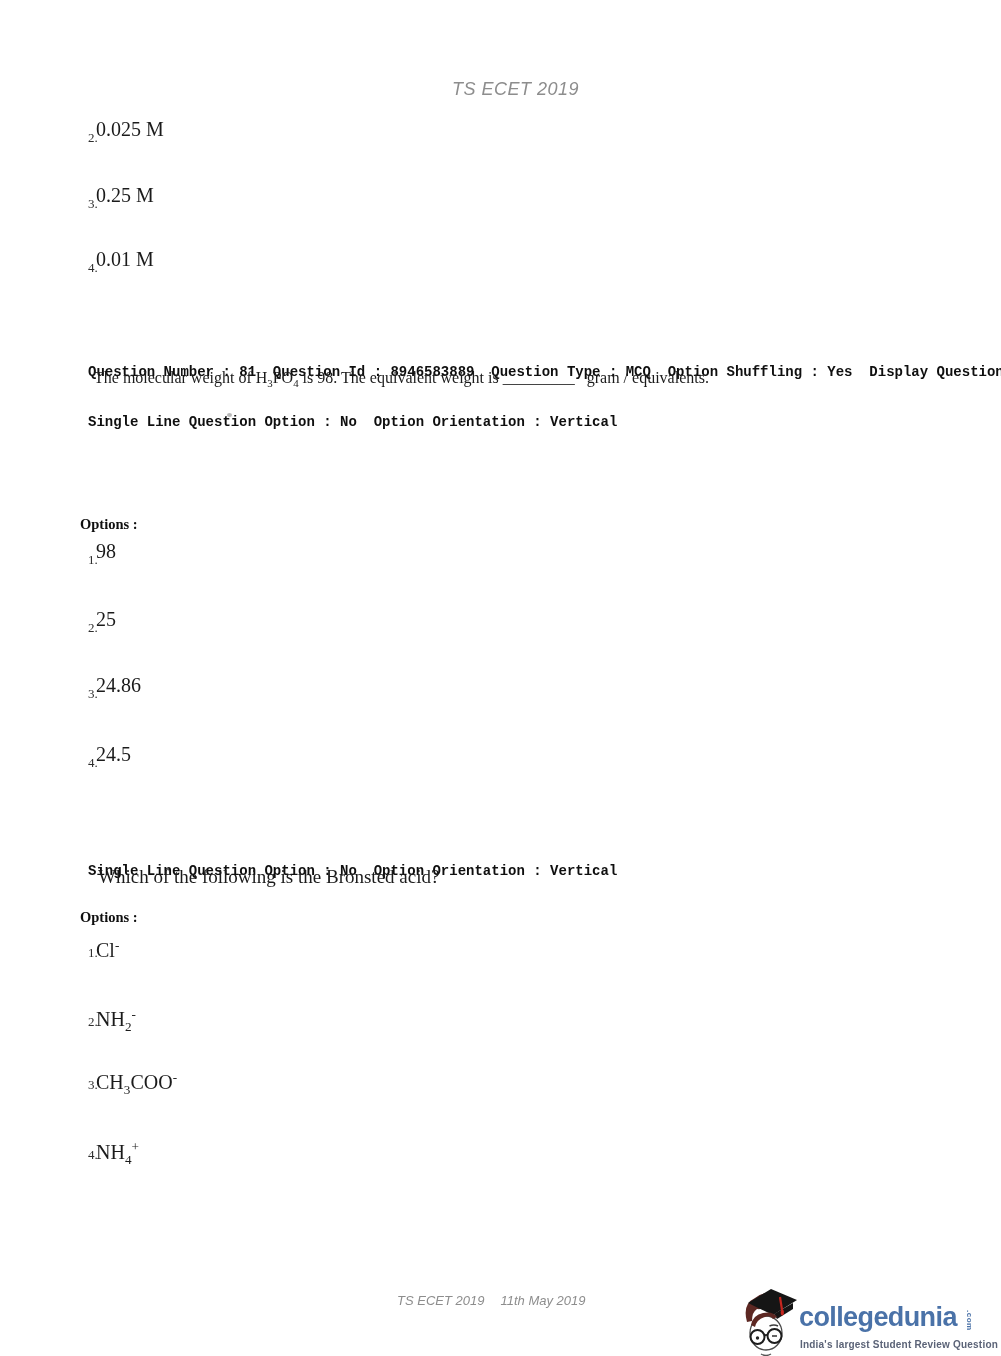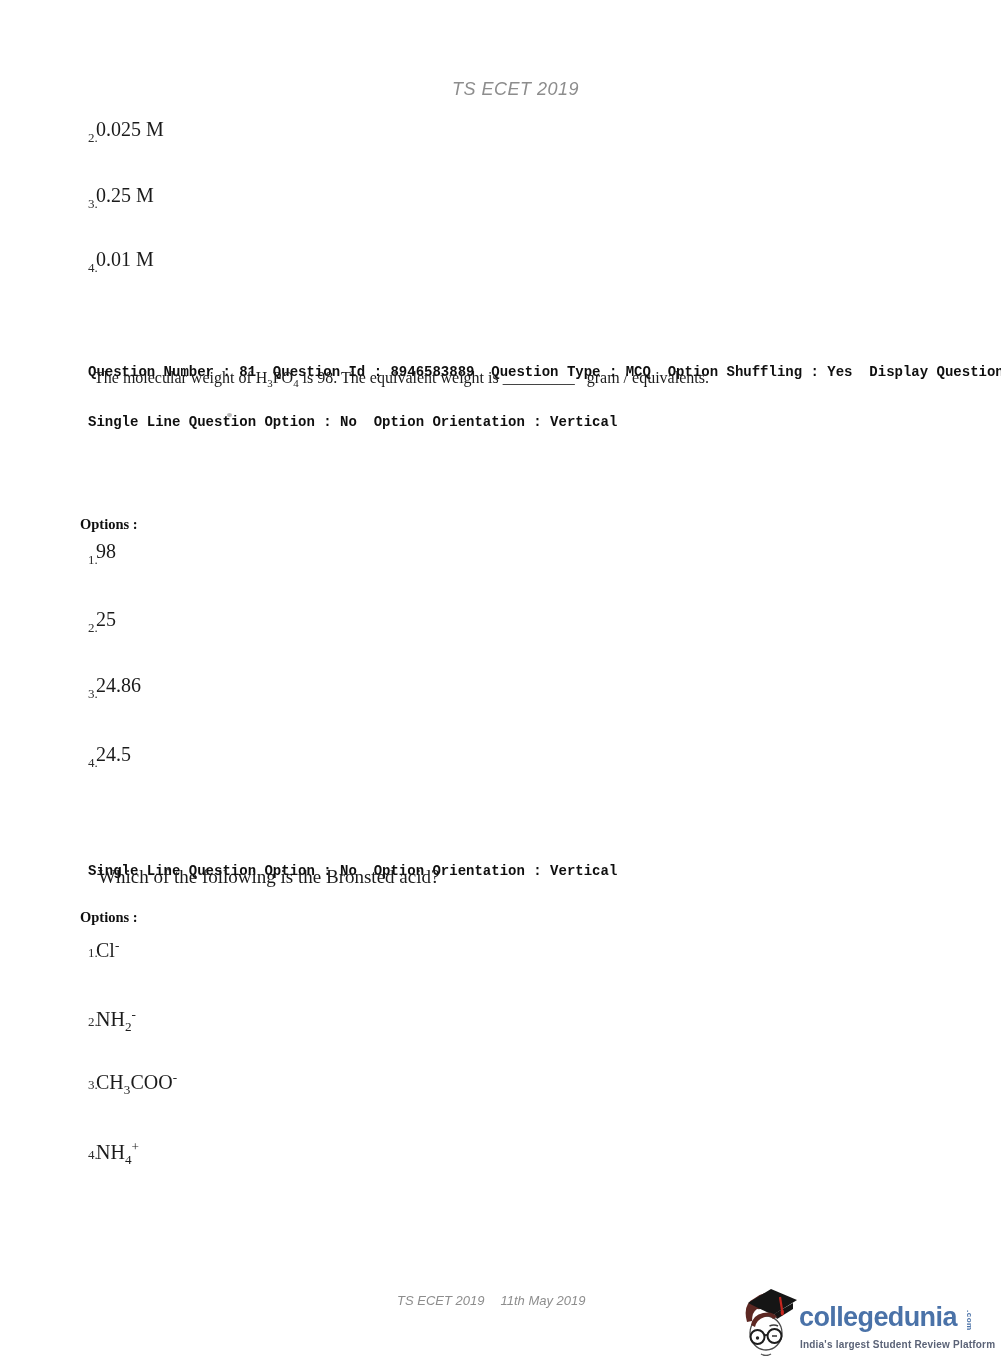--- a/index.html
+++ b/index.html
@@ -132,16 +132,16 @@
       <circle cx="33.5" cy="48" r="7" fill="none" stroke="#1d1d1d" stroke-width="2"></circle>
       <path d="M23.5 48 Q25 46 26.5 47.5" stroke="#1d1d1d" stroke-width="1.6" fill="none"></path>
       <circle cx="16.5" cy="50" r="1.7" fill="#222222"></circle>
       <path d="M31 48 L36 48" stroke="#222222" stroke-width="1.4"></path>
       <path d="M28.5 38 Q33 36 37 38" stroke="#3c3c3c" stroke-width="1.4" fill="none"></path>
       <path d="M20 66 Q25 69 30 66" stroke="#555555" stroke-width="1.4" fill="none"></path>
       <path d="M16 73 Q23 76 30 73" stroke="#9a9a9a" stroke-width="1.6" fill="none"></path>
     </svg>
     <div class="brand">collegedunia</div>
     <div class="domain">.com</div>
-    <div class="tagline">India's largest Student Review Platform</div>
+    <div class="tagline">India's largest Student Review Question</div>
   </div>
 
 </div>
 
 </body></html>

